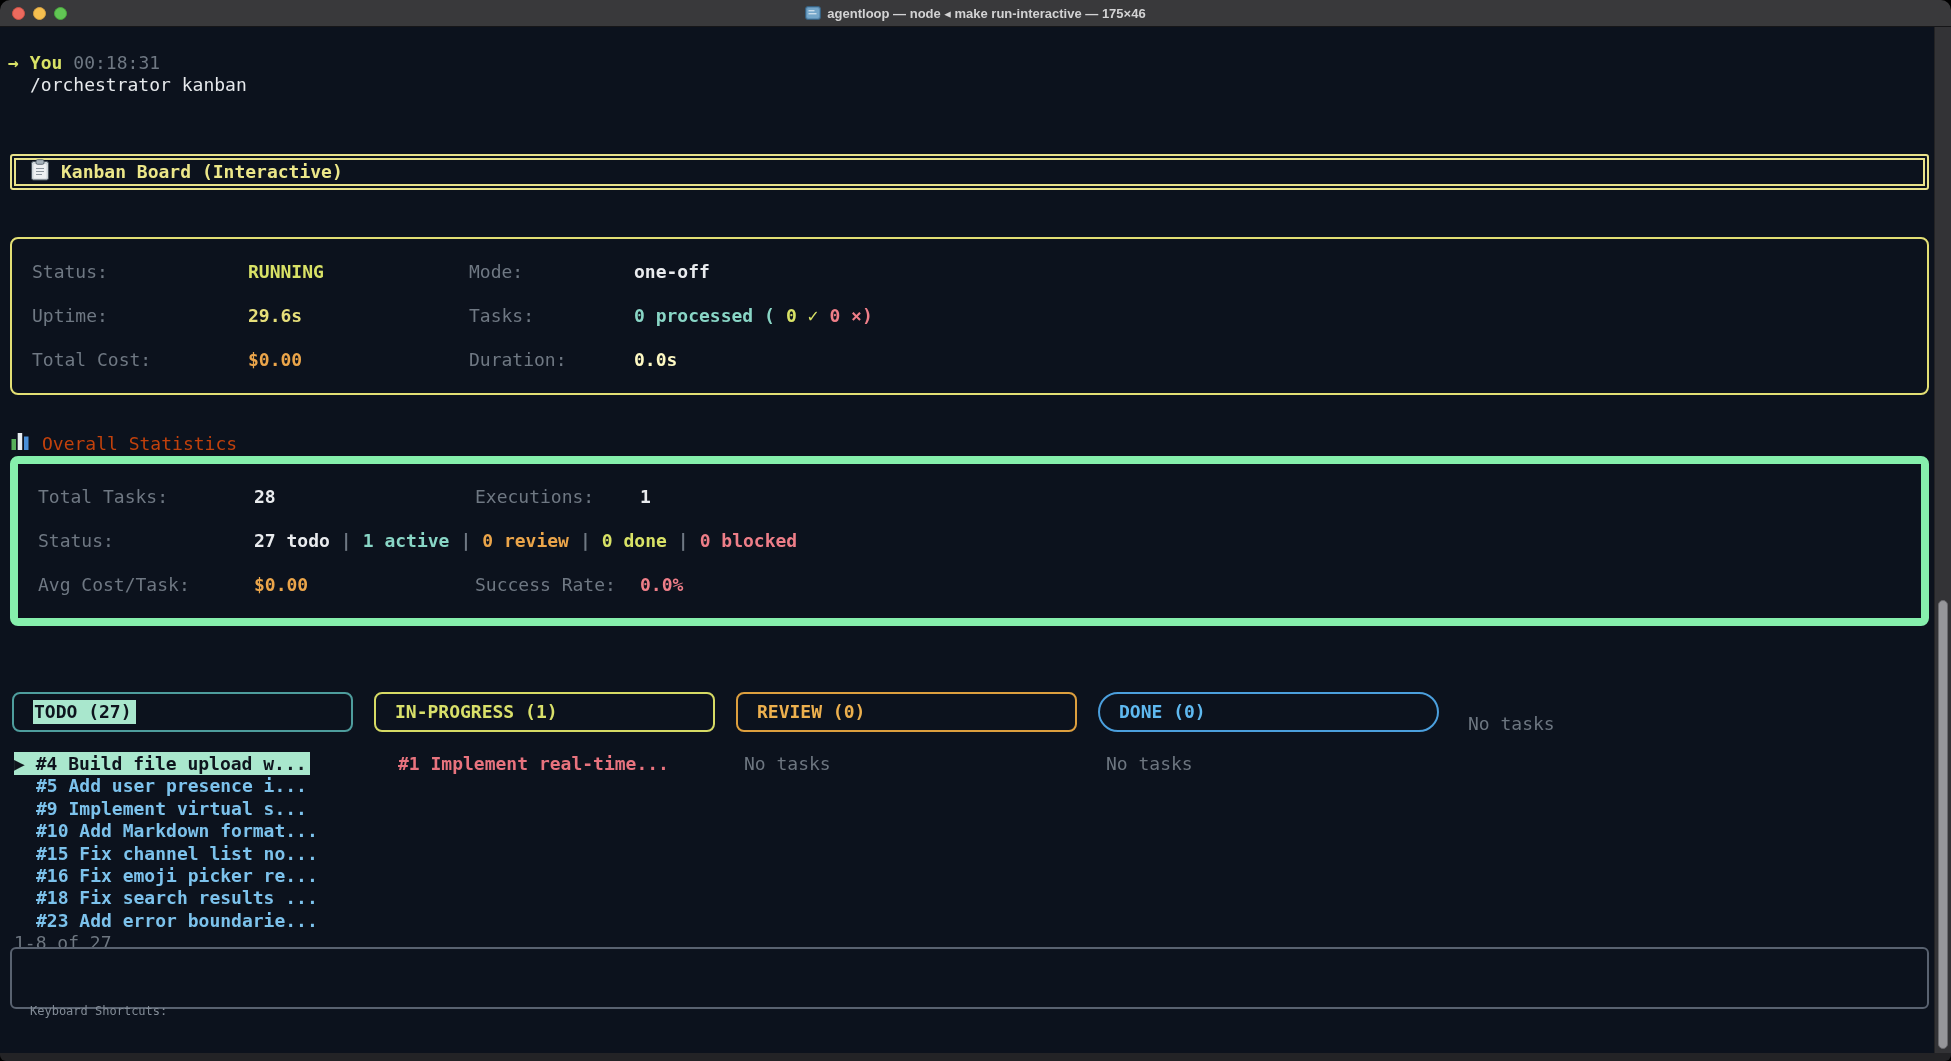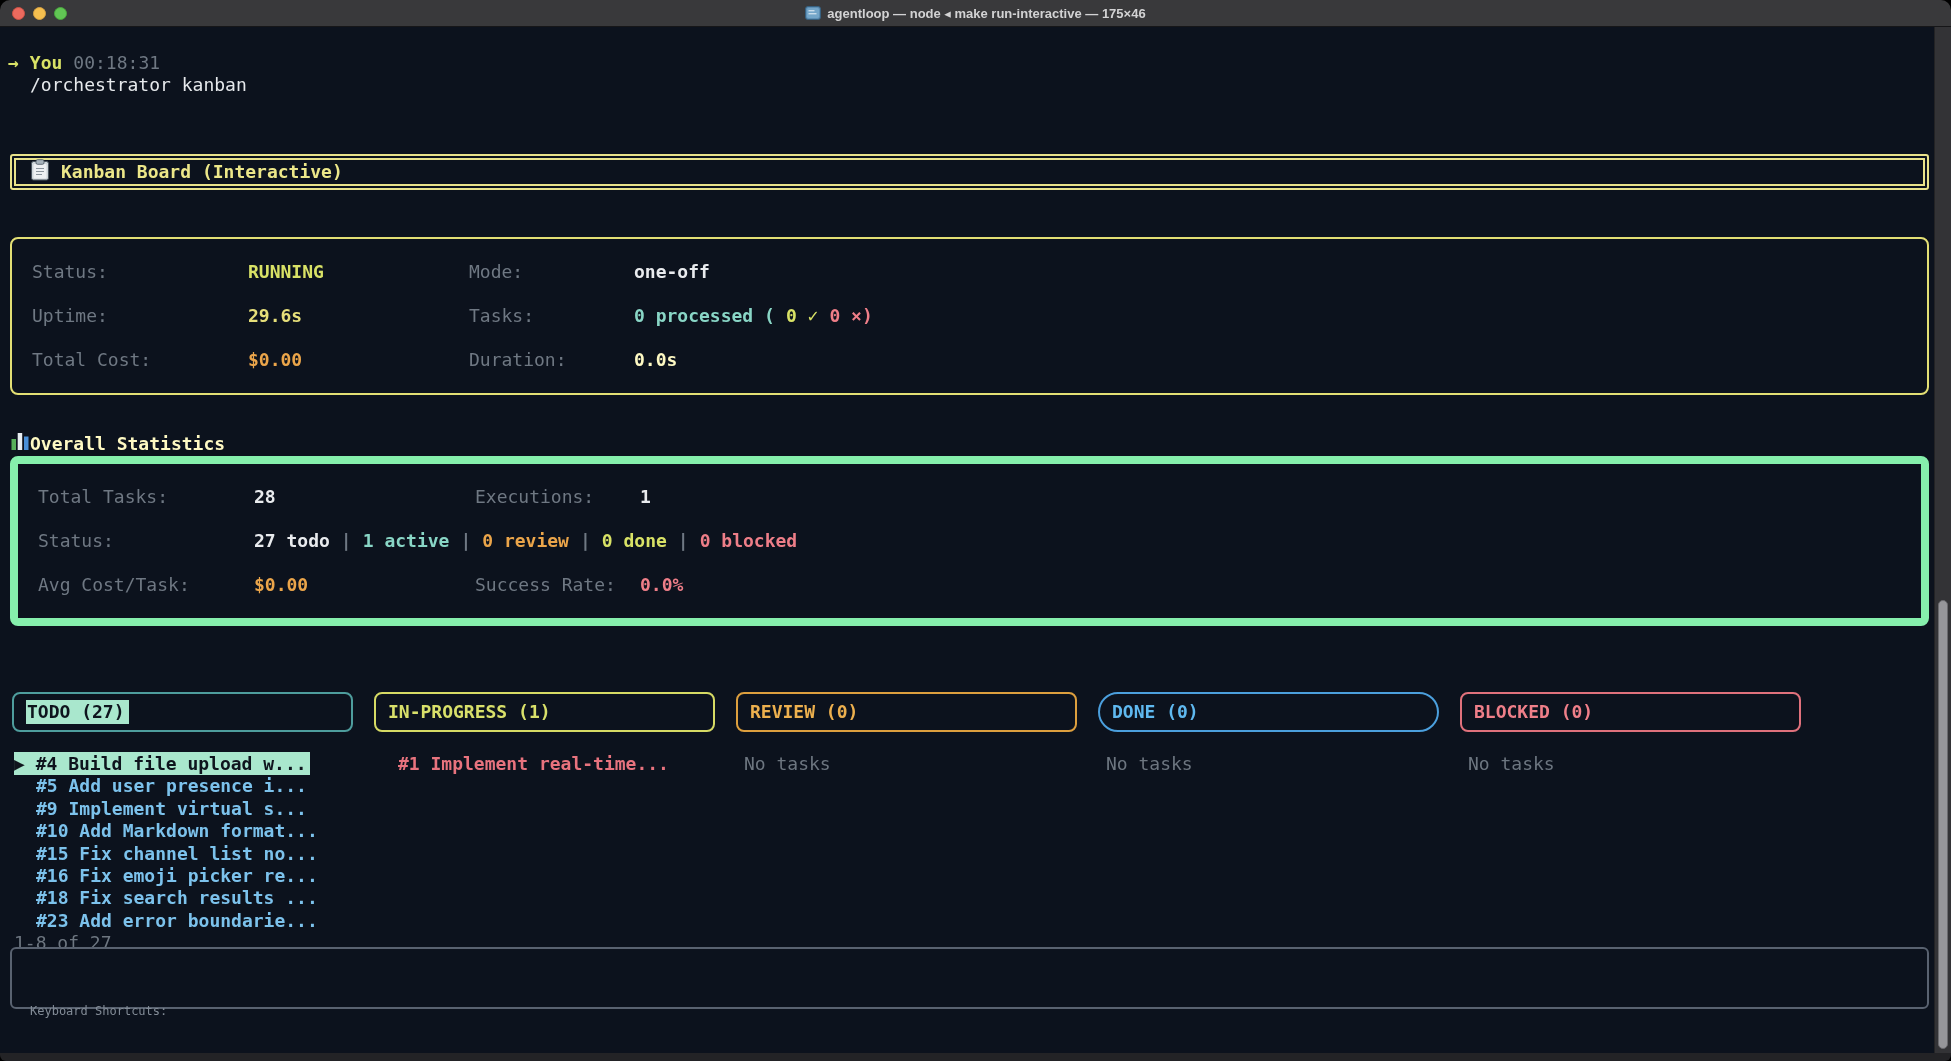--- a/index.html
+++ b/index.html
@@ -56,29 +56,29 @@
   }
   .status-box { margin-top:47px; border:2px solid #e3df74; }
   .stats-box  { margin-top:0; border:8px solid #86efac; }
   .prow { display:flex; align-items:center; height:44px; white-space:pre; }
   .c-l1 { margin-left:20px; width:216px; color:#6f7883; }
   .c-v1 { width:221px; font-weight:bold; }
   .c-l2 { width:165px; color:#6f7883; }
   .c-v2 { flex:1; font-weight:bold; }
   .multi { display:flex; gap:11px; font-weight:bold; }
 
-  .stats-header { margin:36px 0 0 10px; display:flex; align-items:center; 
-                  color:#fef9c3; font-weight:bold; }
+  .stats-header { margin:36px 0 0 10px; display:flex; align-items:center; gap:12px;
+                  color:#c2410c; font-weight:normal; }
 
   
   .kanban { margin:66px 22px 0 12px; display:flex; gap:21px; }
   .col { width:341px; flex:0 0 auto; }
   .col-header {
     height:40px; border:2px solid; border-radius:8px;
-    display:flex; align-items:center; padding:0 12px;
+    display:flex; align-items:center; padding:0 19px;
     font-weight:bold; white-space:pre;
   }
   .col-todo        .col-header { border-color:#4e9d9d; }
   .col-in-progress .col-header { border-color:#d6da64; color:#d9e06a; }
   .col-review      .col-header { border-color:#dd9f3e; color:#edb04e; }
   .col-done        .col-header { border-color:#4b9fdd; color:#5fb9f0;border-radius:20px; }
   .col-blocked     .col-header { border-color:#e0717c; color:#ef7f89; }
   .hl-mint { background:#a9e7cd; color:#0e141d; padding:1px 4px 1px 1px; }
   .col-body { margin-top:21px; }
   .task { line-height:22.4px; white-space:pre; color:#7cc2ec; font-weight:bold; padding-left:24px; }
@@ -260,23 +260,20 @@
       <div class="col col-done">
         <div class="col-header">
           <span>DONE (0)</span>
         </div>
         <div class="col-body">
           <div class="no-tasks">No tasks</div>
         </div>
       </div>
 
       <div class="col col-blocked">
-        <div class="col-header">
-          <span>BLOCKED (0)</span>
-        </div>
         <div class="col-body">
           <div class="no-tasks">No tasks</div>
         </div>
       </div>
 
     </div>
 
     <div class="shortcuts-box">
       <div>Keyboard Shortcuts:</div>
       

